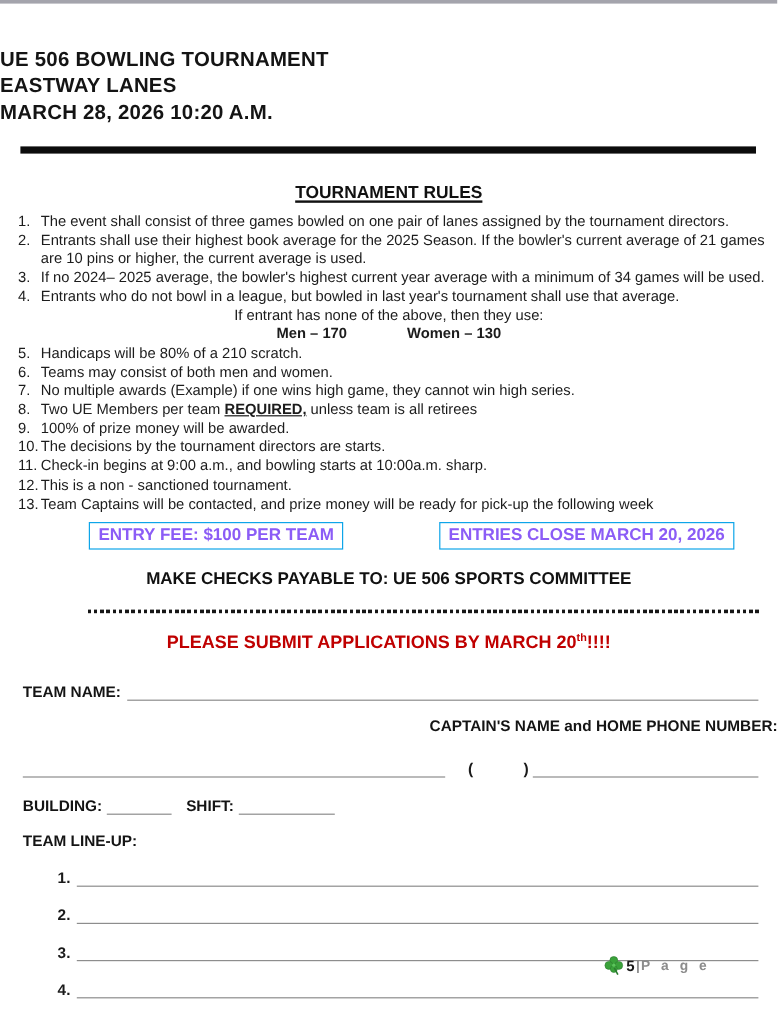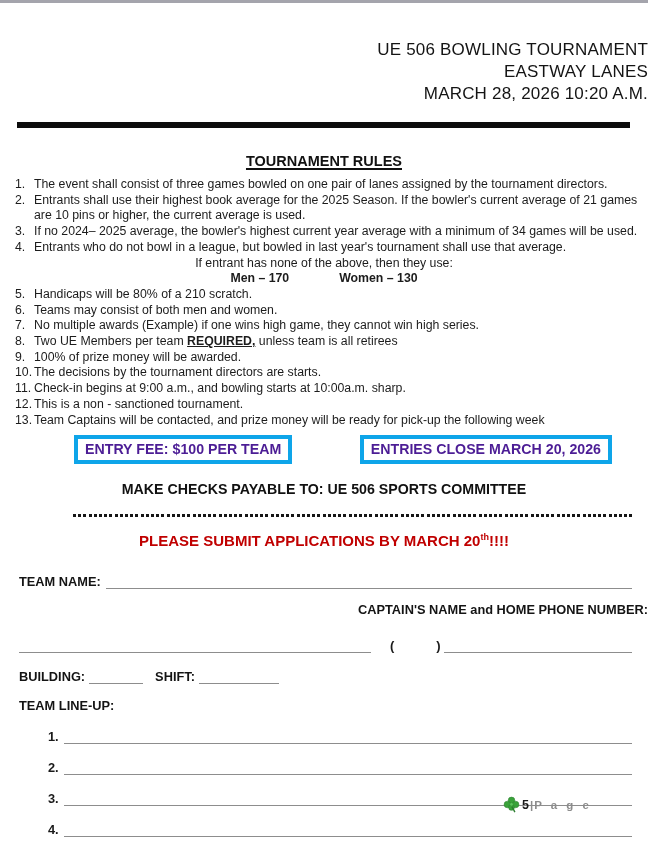--- a/index.html
+++ b/index.html
@@ -2,40 +2,40 @@
 <html><head>
 <meta charset="utf-8">
 <style>
   html,body { margin:0; padding:0; background:#fff; }
   .page {
     position:relative; width:648px; height:852px; background:#ffffff;
     font-family:"Liberation Sans", sans-serif; color:#1a1a1a; overflow:hidden;
   }
   .top-strip { height:3px; background:#a4a4ac; }
 
-  .header { text-align:right; padding-top:36px; font-weight:normal; font-size:17px; line-height:22px; color:#141414; }
+  .header { text-align:left; padding-top:36px; font-weight:bold; font-size:17px; line-height:22px; color:#141414; }
   .header div { letter-spacing:0.2px; }
 
   .divider-bar { height:6px; background:#0c0c0c; margin:17px 18px 0 17px; }
 
   .rules-heading {
     text-align:center; font-weight:bold; font-size:14.5px; margin-top:25px; color:#111;
     text-decoration:underline; text-decoration-thickness:2px; text-underline-offset:2px;
   }
 
   .rules { margin-top:8px; font-size:12.3px; line-height:15.7px; color:#1c1c1c; }
   .rule { display:flex; padding-left:15px; }
   .rnum { flex:0 0 19px; }
   .rtext { flex:1; padding-right:8px; }
   .req { font-weight:bold; text-decoration:underline; }
   .rule-note { text-align:center; }
   .rule-avgs { display:flex; justify-content:center; gap:50px; font-weight:bold; }
 
   .boxes-row { display:flex; justify-content:space-between; margin:7px 36px 0 74px; }
-  .fee-box { border:4px solid #0ea5e9; font-weight:bold; font-size:14.2px; padding:2px 7px 3px 7px; color:#4c1d95; white-space:nowrap; }
+  .fee-box { border:1px solid #0ea5e9; font-weight:bold; font-size:14.2px; padding:2px 7px 3px 7px; color:#8b5cf6; white-space:nowrap; }
 
   .checks-line { text-align:center; font-weight:bold; font-size:14.2px; margin-top:17px; color:#111; }
 
   .dotted-sep { margin:17px 13px 0 73px; height:3px;
     background:repeating-linear-gradient(90deg,#161616 0 3px,transparent 3px 5.2px); }
 
   .notice { text-align:center; font-weight:bold; font-size:15px; margin-top:15px; color:#C00000; }
   .notice sup { font-size:9px; vertical-align:super; }
 
   .frow { display:flex; align-items:flex-end; margin:0 16px 4px 19px; }

